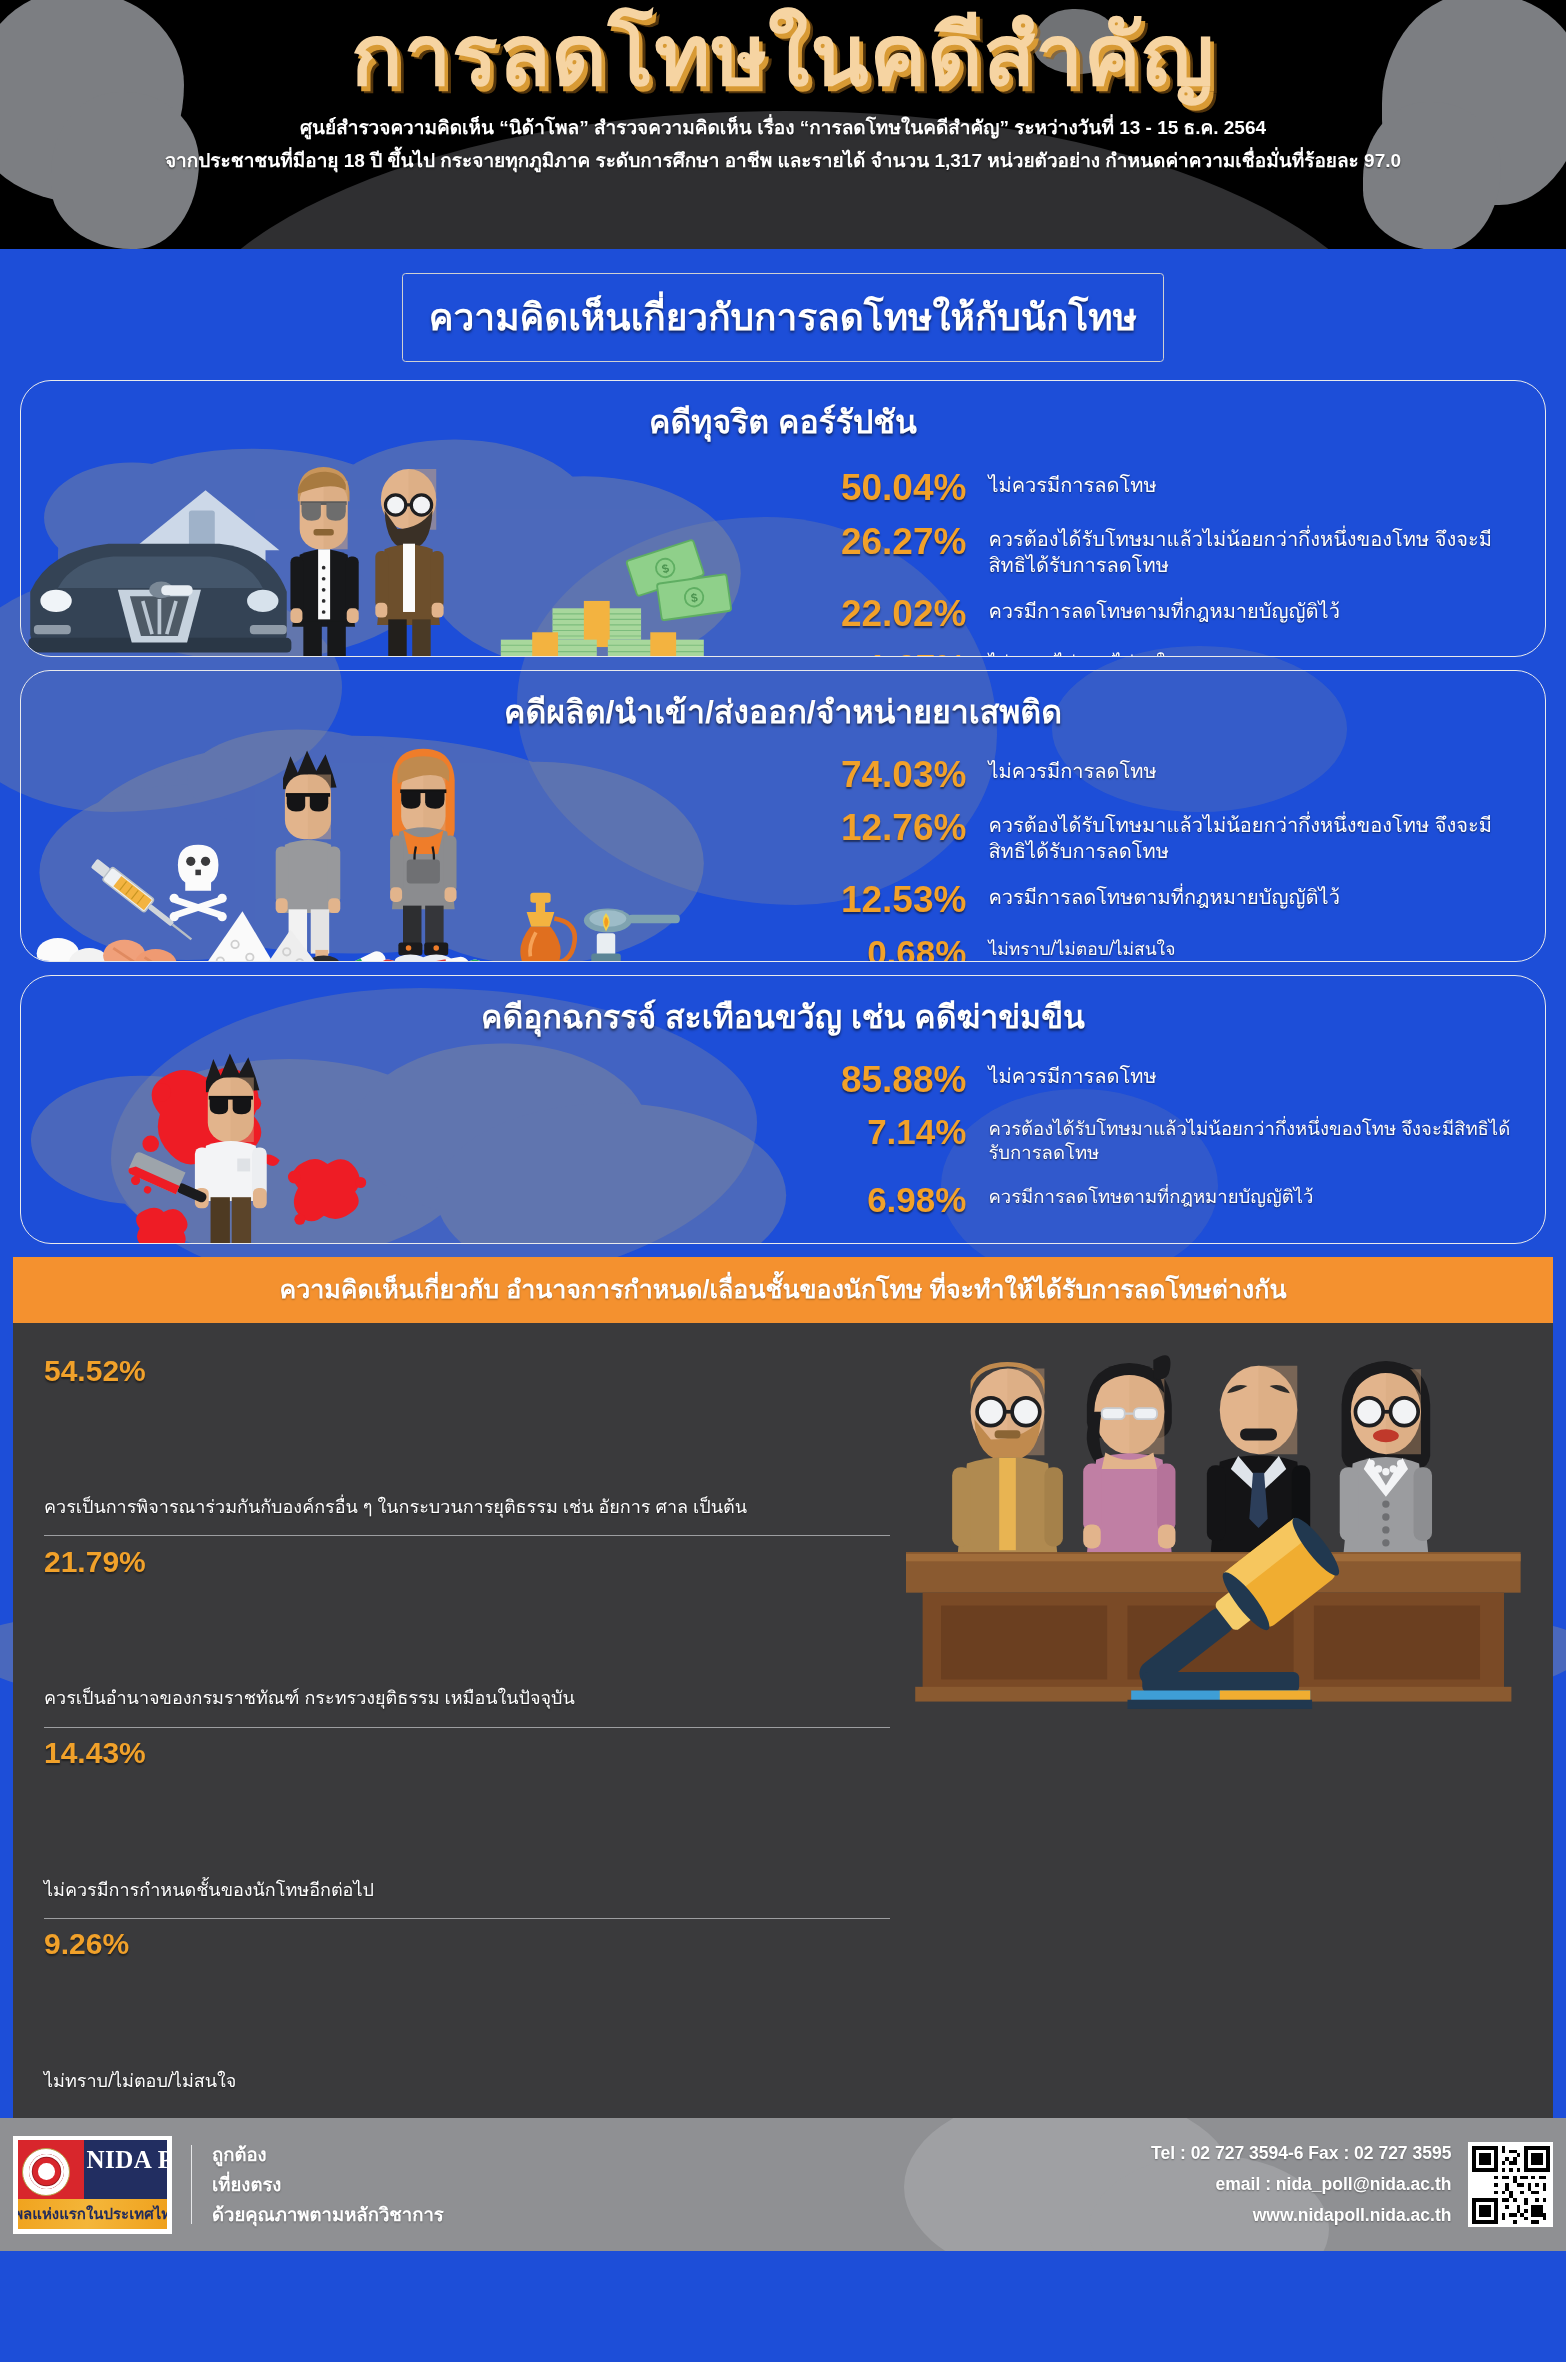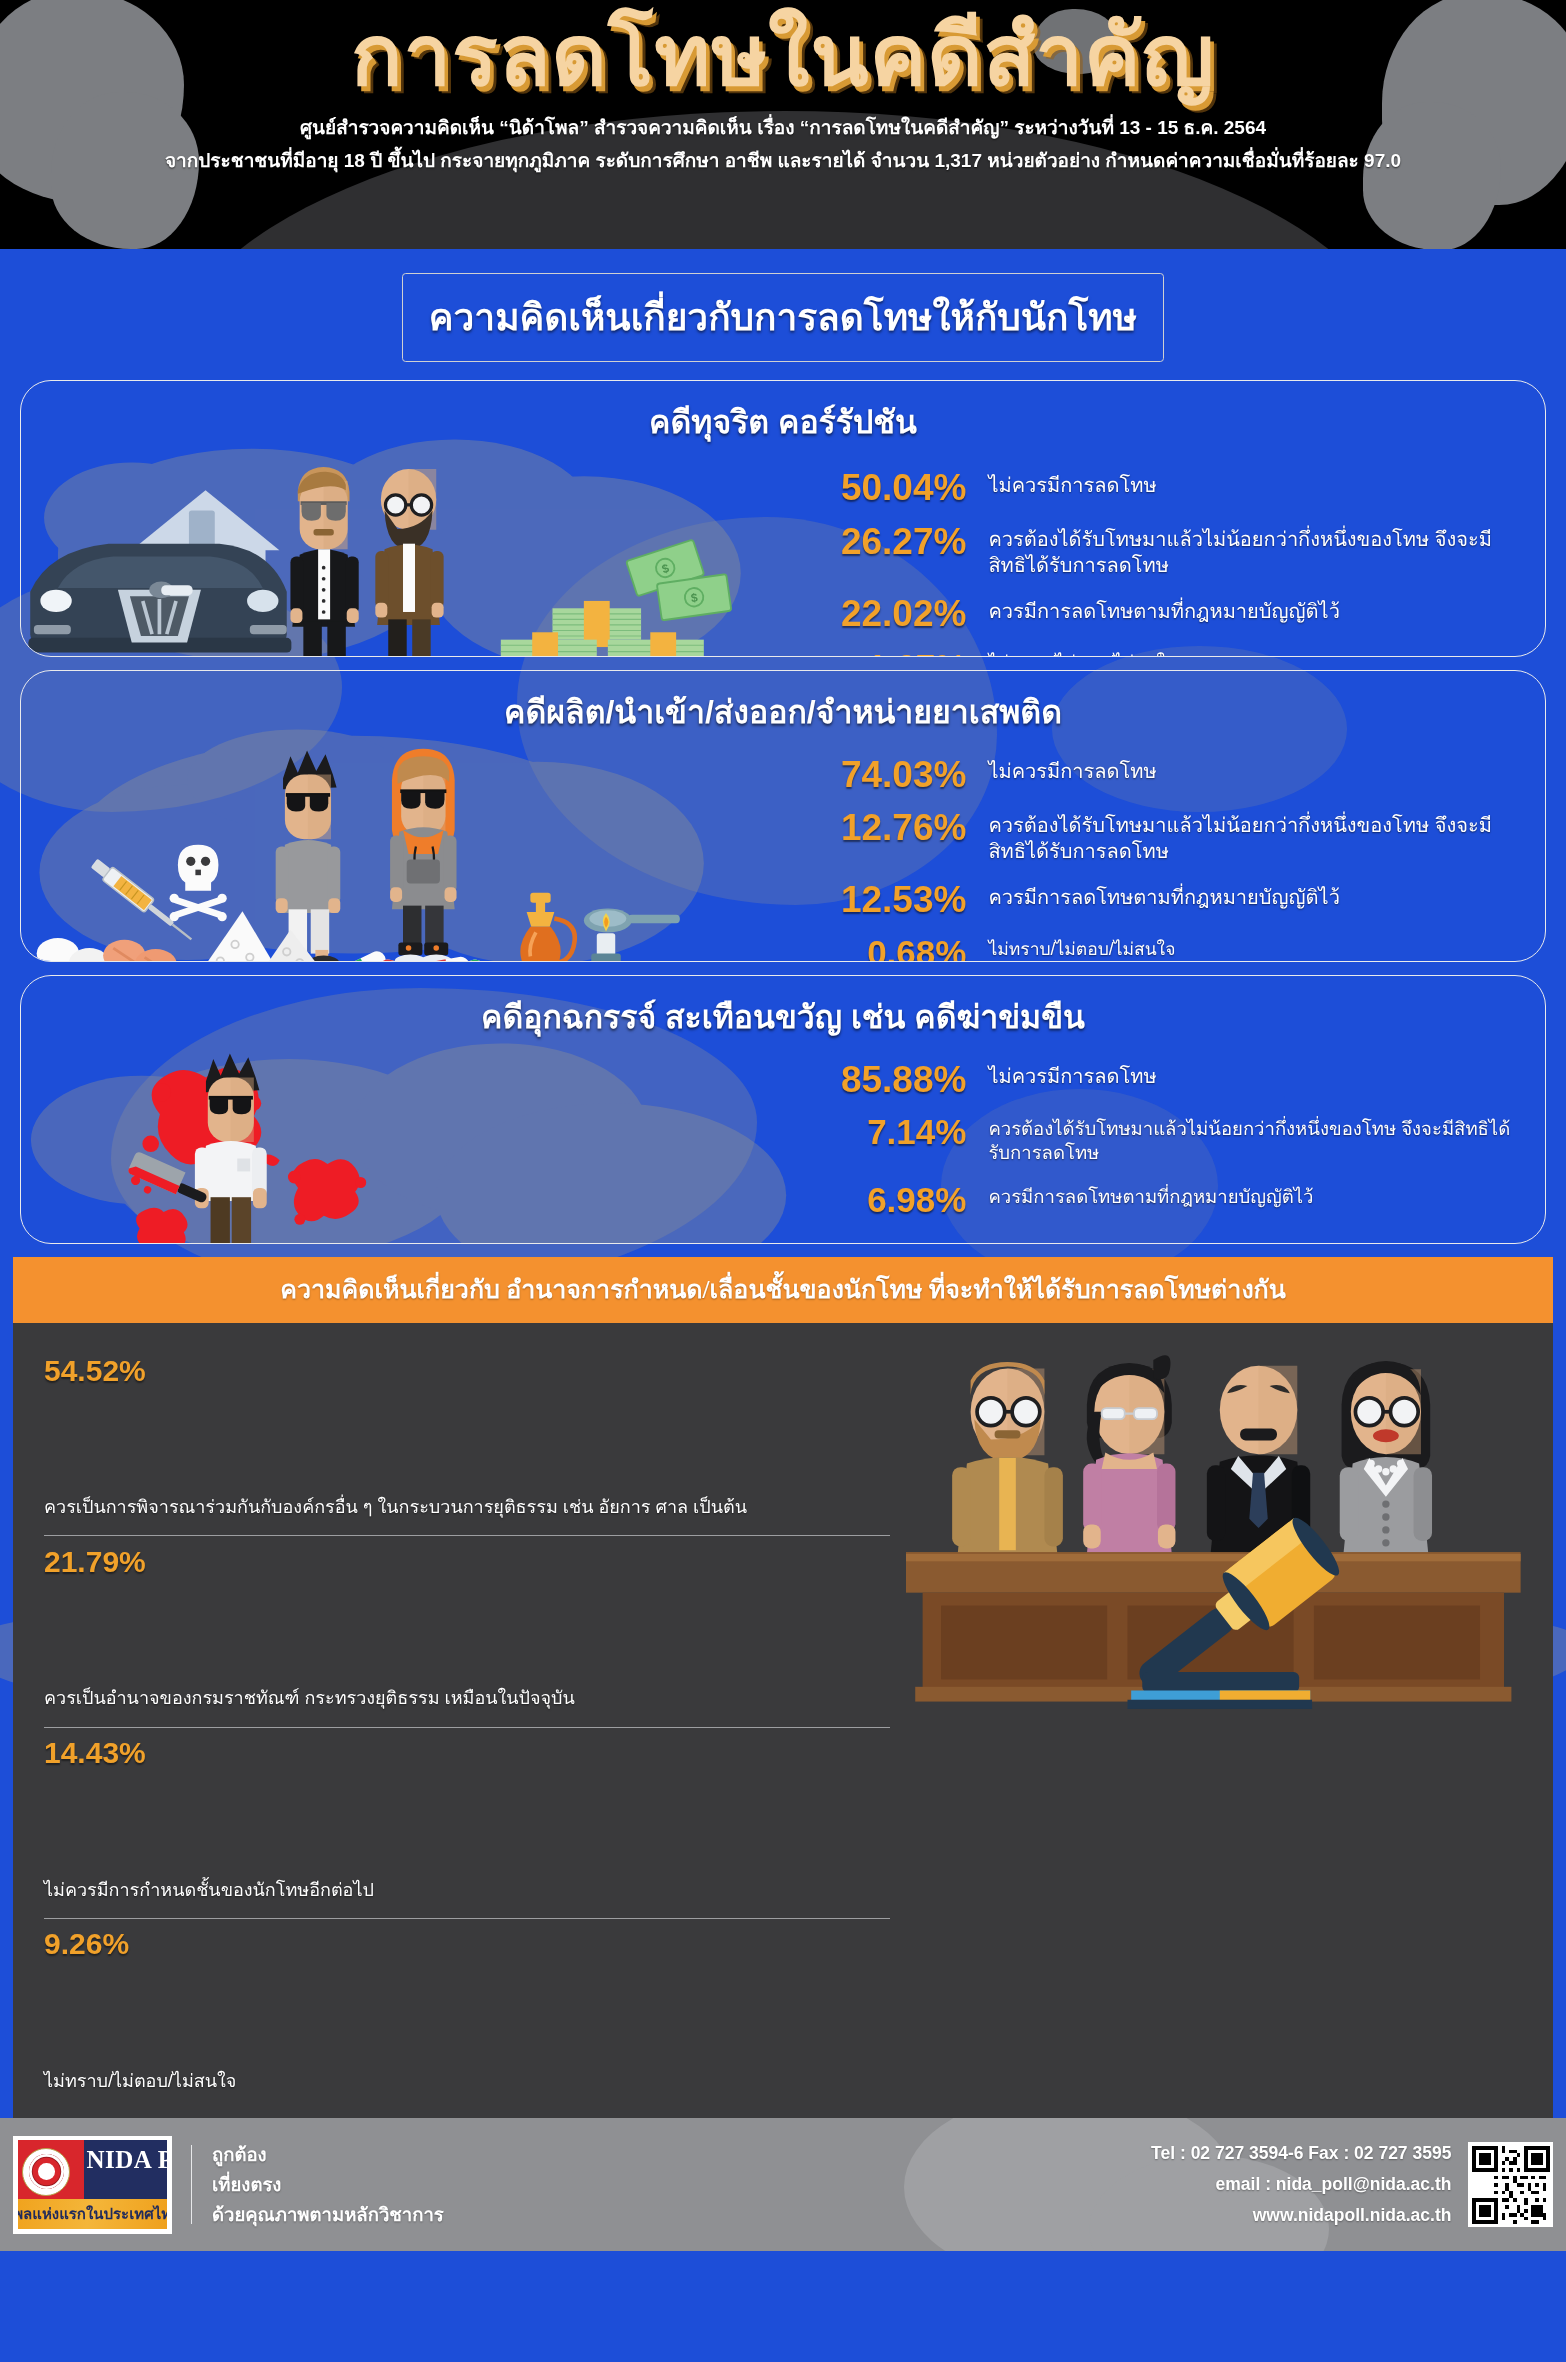--- a/index.html
+++ b/index.html
@@ -79,21 +79,21 @@
   }
   
   #card-corruption{height:277px;}
   #card-corruption .card-body{min-height:212px;}
   #card-corruption .stat .pct{font-size:37px;}
   #card-corruption .stat .lbl{font-size:20px;}
   #card-corruption .stat:nth-child(1){margin-top:3.7px;}
   #card-corruption .stat:nth-child(4) .pct{font-size:35px;}
   #card-corruption .stat:nth-child(4) .lbl{font-size:17.5px;}
 
-  #card-drugs{height:292px;}
+  #card-drugs{height:292px;border-radius:30px;}
   #card-drugs .stat .pct{font-size:37px;}
   #card-drugs .stat .lbl{font-size:20px;}
   #card-drugs .stat:nth-child(4) .pct{font-size:35px;}
   #card-drugs .stat:nth-child(4) .lbl{font-size:17.5px;}
 
   #card-violent{height:269px;}
   #card-violent .stat .pct{font-size:37px;}
   #card-violent .stat .lbl{font-size:20px;}
   #card-violent .stat:nth-child(2) .pct{font-size:35px;}
   #card-violent .stat:nth-child(2) .lbl{font-size:18.5px;}
@@ -101,21 +101,20 @@
   #card-violent .stat:nth-child(3) .lbl{font-size:18.5px;}
 
   
   .power-section{position:relative;margin:0 13px;}
   .power-banner{
     background:#f4912f;text-align:center;padding:12px 0 14px;
   }
   .power-banner span{
     color:#fff;font-size:25px;font-weight:bold;white-space:nowrap;
     text-shadow:0 0.9px 1.8px rgba(0,0,0,.35);
-    font-family:Liberation Serif, serif;
   }
   .power-body{
     background:#3a3a3c;display:flex;align-items:stretch;
     min-height:388px;position:relative;
   }
   .power-list{flex:1 1 58%;padding:22px 16.6px 9.2px 31px;}
   .prow{
     display:flex;align-items:flex-start;
     padding:8.3px 0 15.7px;border-bottom:1.3px solid #9d9ea1;flex-direction:column;
   }

